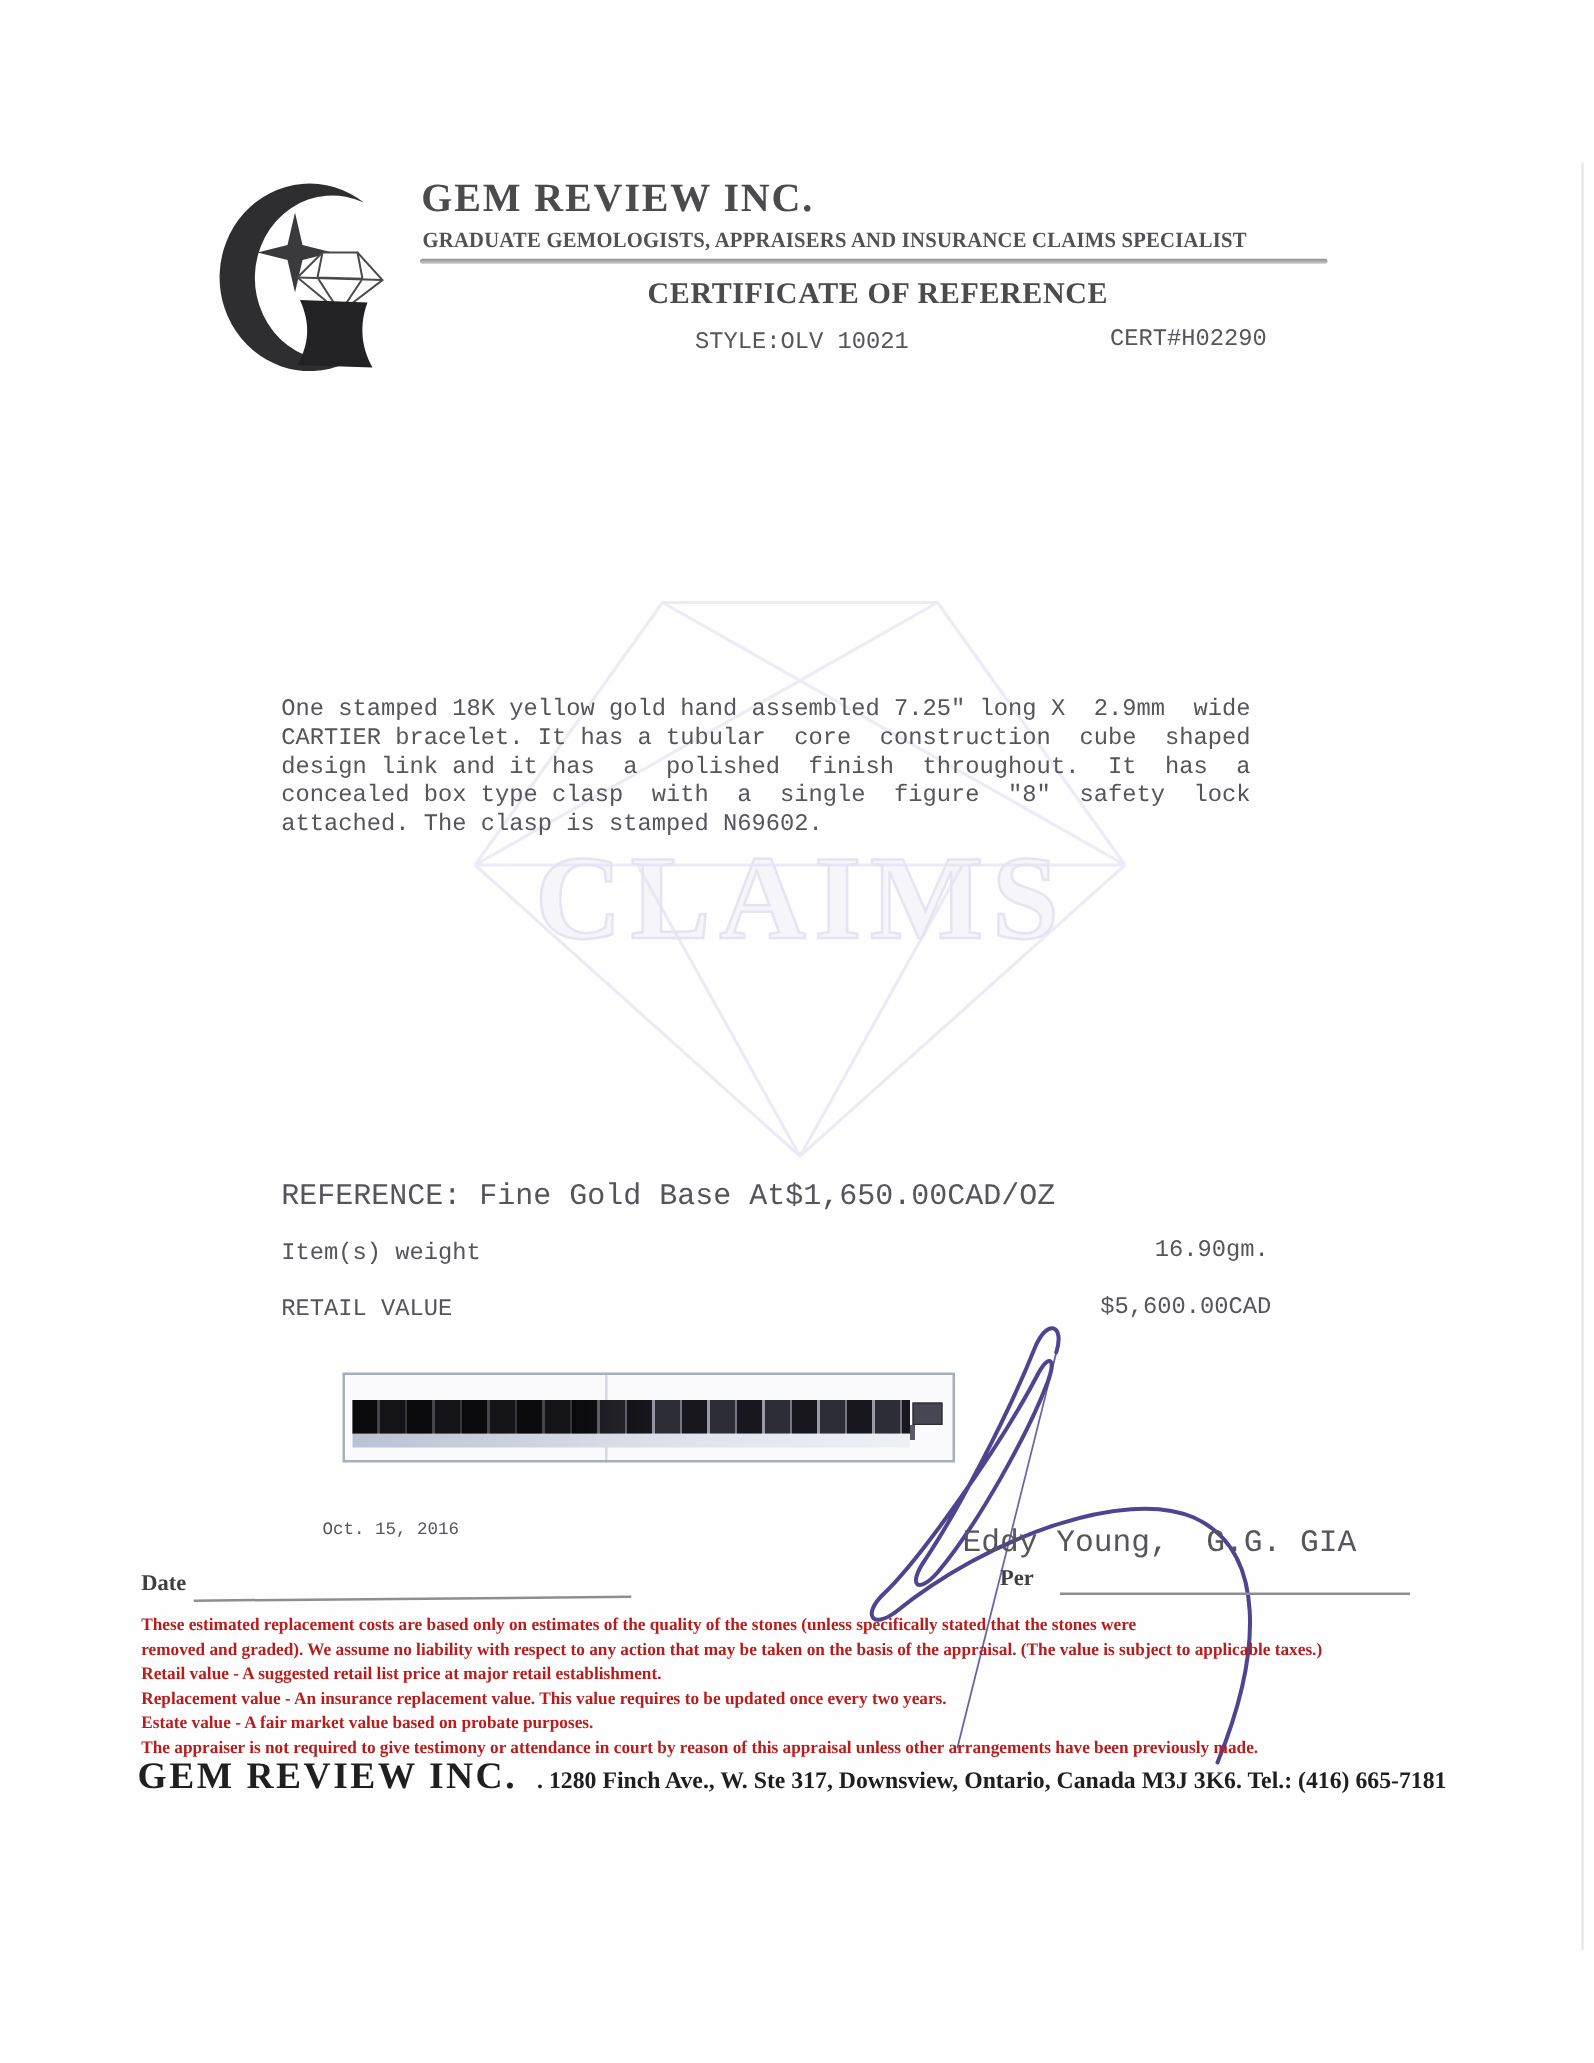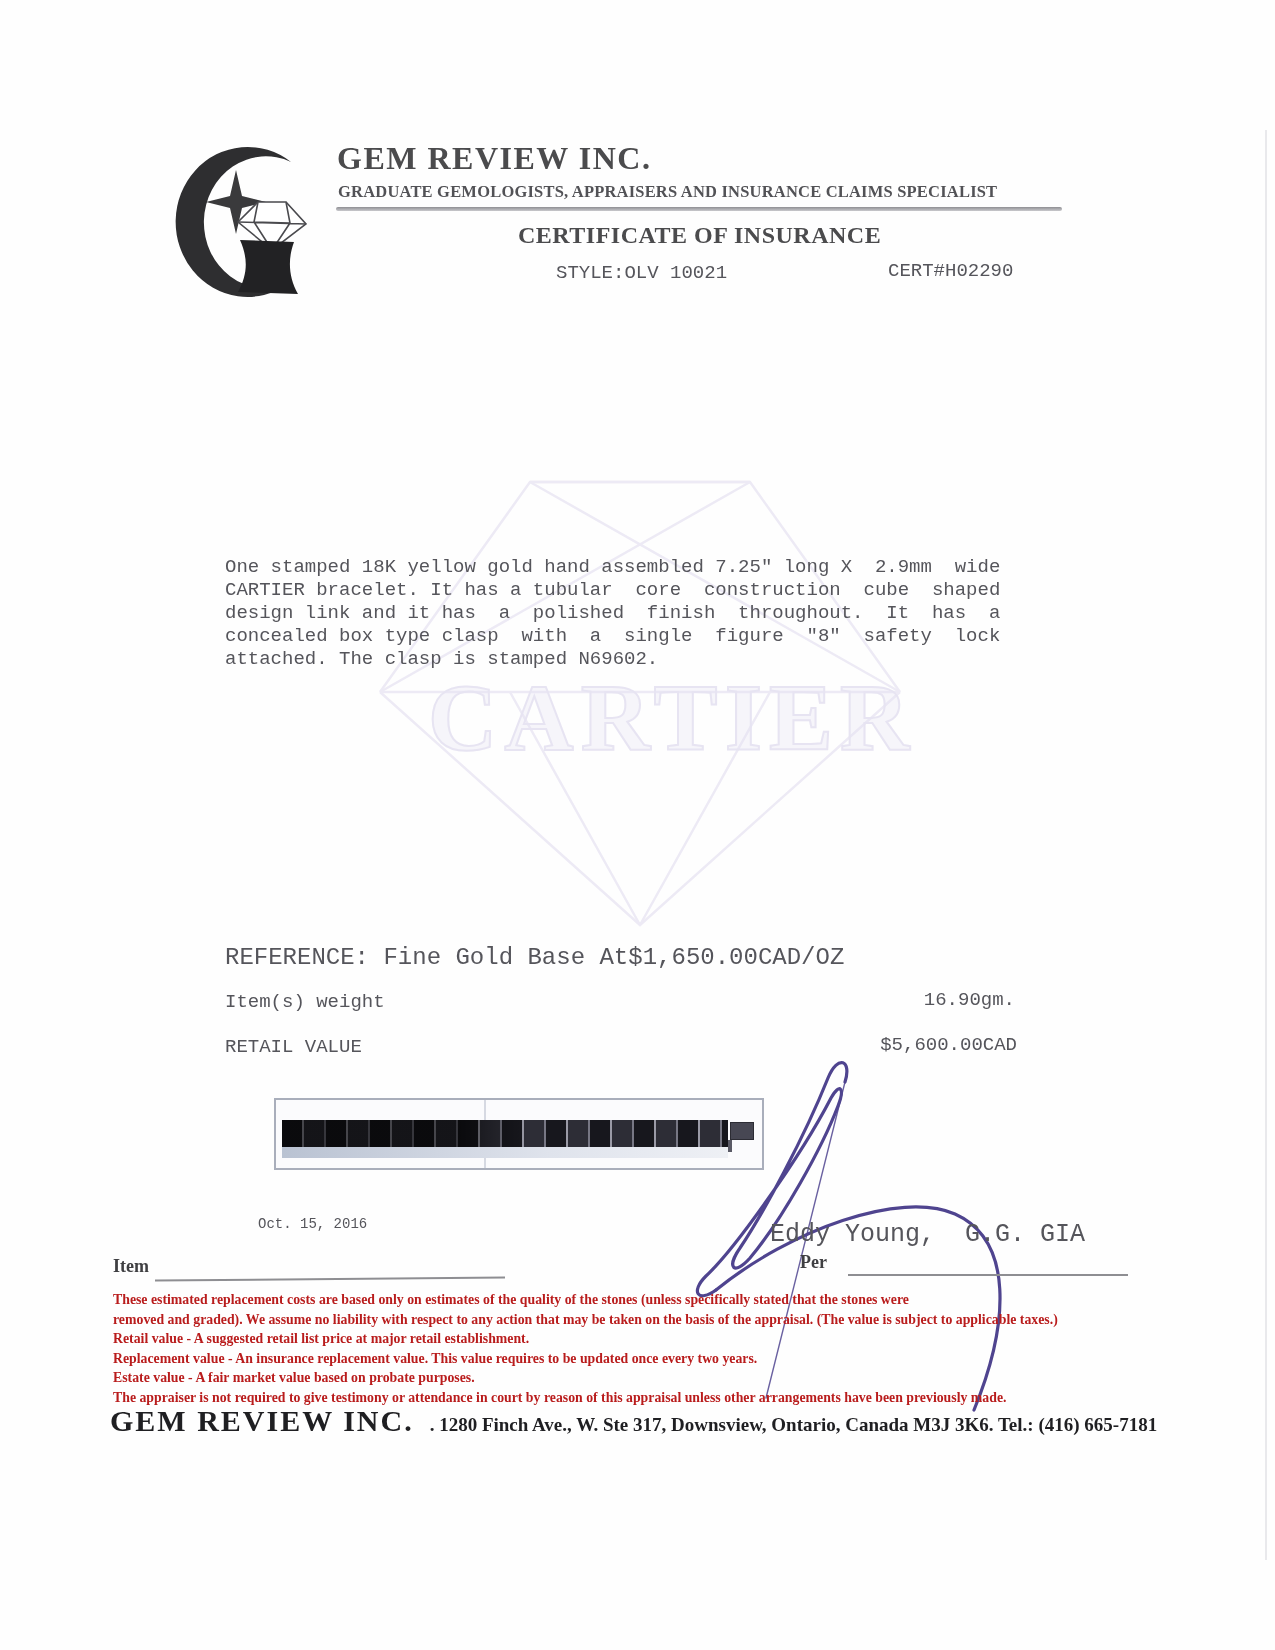--- a/index.html
+++ b/index.html
@@ -109,36 +109,36 @@
       <line x1="30" y1="272" x2="550" y2="272"></line>
       <path d="M30 272 L290 505 L550 272"></path>
       <path d="M290 505 L160 272 M290 505 L420 272"></path>
       <path d="M30 272 L180 62 L400 62 L550 272"></path>
       <line x1="180" y1="62" x2="400" y2="62"></line>
       <path d="M30 272 L400 62 M550 272 L180 62"></path>
       <line x1="-42" y1="262" x2="-42" y2="345"></line>
       <line x1="-18" y1="262" x2="-18" y2="345"></line>
     </g>
   </svg>
-  <div class="abs wm-text">CARTIER</div>
+  <div class="abs wm-text">CLAIMS</div>
 
   <svg class="abs" style="left:166px; top:136px;" width="158" height="168" viewBox="0 0 158 168">
     <path d="M125 26 A 72 75 0 1 0 122 148 A 62 66 0 1 1 125 26 Z" fill="#2e2e30"></path>
     <path d="M70 34 L76 60 L100 66 L76 72 L70 98 L64 72 L40 66 L64 60 Z" fill="#3a3a3c"></path>
     <g stroke="#4a4a4e" stroke-width="1.6" fill="#ffffff">
       <path d="M72 86 L92 66 L120 66 L140 88 L106 114 Z"></path>
       <path d="M72 86 L140 88 M92 66 L88 86 L106 114 M120 66 L124 87 L106 114 M88 86 L124 87"></path>
     </g>
     <path d="M74 104 C82 122 82 138 72 156 L132 158 C122 140 122 122 128 106 Z" fill="#222224"></path>
   </svg>
 
   <div class="abs company-name">GEM REVIEW INC.</div>
   <div class="abs tagline">GRADUATE GEMOLOGISTS, APPRAISERS AND INSURANCE CLAIMS SPECIALIST</div>
   <div class="abs divider"></div>
-  <div class="abs cert-title">CERTIFICATE OF INSURANCE</div>
+  <div class="abs cert-title">CERTIFICATE OF REFERENCE</div>
   <div class="abs mono style-no">STYLE:OLV 10021</div>
   <div class="abs mono cert-no">CERT#H02290</div>
 
   <div class="abs mono description"><div>One stamped 18K yellow gold hand assembled 7.25" long X  2.9mm  wide</div><div>CARTIER bracelet. It has a tubular  core  construction  cube  shaped</div><div>design link and it has  a  polished  finish  throughout.  It  has  a</div><div>concealed box type clasp  with  a  single  figure  "8"  safety  lock</div><div>attached. The clasp is stamped N69602.</div></div>
 
   <div class="abs mono reference">REFERENCE: Fine Gold Base At$1,650.00CAD/OZ</div>
   <div class="abs mono weight-label">Item(s) weight</div>
   <div class="abs mono weight-value">16.90gm.</div>
   <div class="abs mono retail-label">RETAIL VALUE</div>
   <div class="abs mono retail-value">$5,600.00CAD</div>
@@ -155,21 +155,21 @@
     <path d="M766 1398 L845 1082" stroke-width="1.4" opacity="0.85"></path>
     <path d="M845 1082 C852 1060 838 1054 828 1078 C804 1138 764 1212 740 1248
              C726 1268 734 1276 750 1258 C782 1220 822 1148 838 1106
              C845 1088 840 1082 831 1098 C800 1158 734 1250 706 1276
              C690 1292 698 1303 716 1290" stroke-width="3.2"></path>
     <path d="M716 1290 C790 1230 900 1190 955 1214 C1013 1240 1010 1322 974 1410" stroke-width="3.2"></path>
   </svg>
 
   <div class="abs mono date-value">Oct. 15, 2016</div>
   <div class="abs mono appraiser">Eddy Young,  G.G. GIA</div>
-  <div class="abs date-label">Item</div>
+  <div class="abs date-label">Date</div>
   <div class="abs date-line"></div>
   <div class="abs per-label">Per</div>
   <div class="abs per-line"></div>
 
   <div class="abs disclaimer">
       <div>These estimated replacement costs are based only on estimates of the  quality of the stones (unless specifically stated that the stones were</div>
       <div>removed and graded). We assume no liability with respect to any action that may be taken on the basis of the appraisal. (The value is subject to applicable taxes.)</div>
       <div>Retail value - A suggested retail list price at major retail establishment.</div>
       <div>Replacement value - An insurance replacement value. This value requires to be updated once every two years.</div>
       <div>Estate value - A fair market value based on probate purposes.</div>

